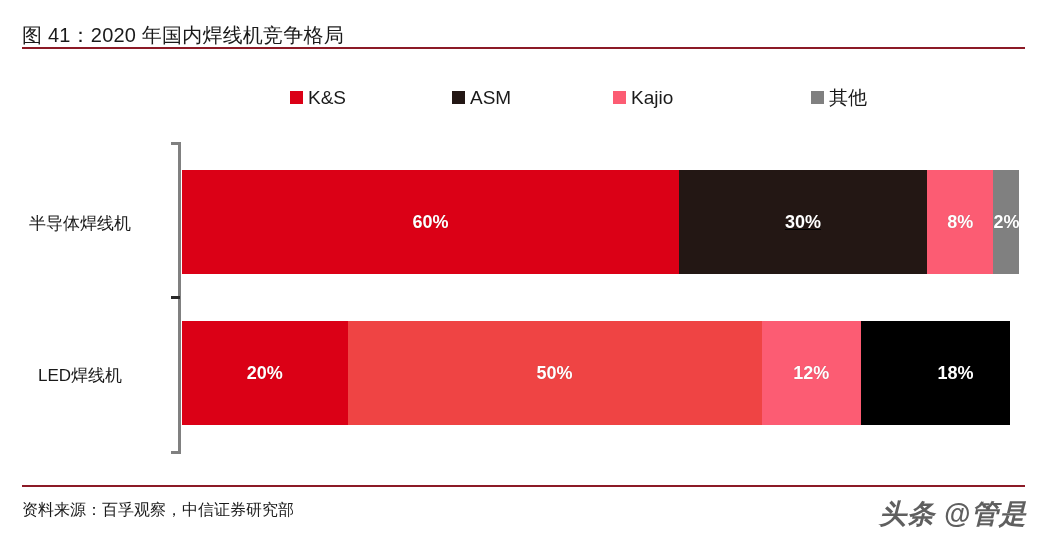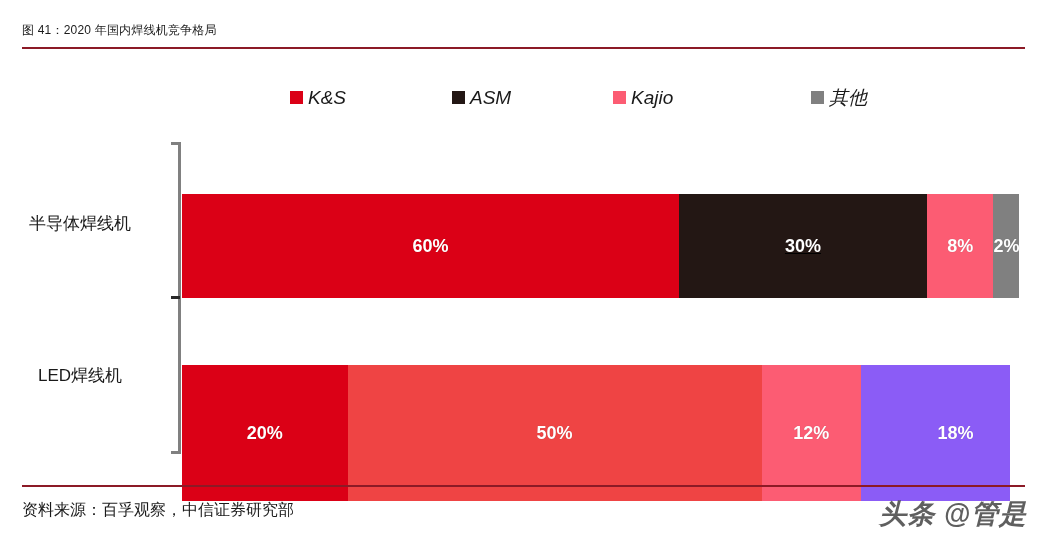--- a/index.html
+++ b/index.html
@@ -20,42 +20,41 @@
     position: absolute;
     left: 0;
     top: 0;
     width: 1047px;
     height: 50px;
   }
   .figure-title {
     position: absolute;
     left: 22px;
     top: 22px;
-    font-size: 12px;
+    font-size: 20px;
     color: #1a1a1a;
     letter-spacing: 0.2px;
     white-space: nowrap;
   }
   .header-rule {
     position: absolute;
     left: 22px;
     top: 47px;
     width: 1003px;
     height: 2px;
     background: #8c1a26;
   }
 
   
   .legend {
     position: absolute;
     left: 180px;
     top: 83px;
     width: 830px;
     height: 28px;
-    font-style: italic;
   }
   .legend-item {
     position: absolute;
     display: flex;
     align-items: center;
     height: 28px;
     white-space: nowrap;
   }
   .legend-swatch {
     width: 13px;
@@ -130,22 +129,22 @@
   }
 
   .bar-row {
     position: absolute;
     left: 182px;
     width: 828px;
     display: flex;
     flex-direction: row;
     align-items: stretch;
   }
-  .bar-row-1 { top: 50px;  height: 104px; margin-top: 24px; }
-  .bar-row-2 { top: 201px; height: 136px; margin-top: 44px; }
+  .bar-row-1 { top: 50px;  height: 104px; }
+  .bar-row-2 { top: 201px; height: 104px; }
 
   .seg {
     position: relative;
     display: flex;
     align-items: center;
     justify-content: center;
     overflow: visible;
     box-sizing: border-box;
   }
   .seg-label {
@@ -240,21 +239,21 @@
   <div class="bar-row bar-row-2" id="bar-row-1">
       <div class="seg" style="flex: 0 0 20%; background: rgb(219, 0, 22);">
         <span class="seg-label">20%</span>
       </div>
       <div class="seg" style="flex: 0 0 50%; background: #ef4444;">
         <span class="seg-label">50%</span>
       </div>
       <div class="seg" style="flex: 0 0 12%; background: rgb(252, 92, 115);">
         <span class="seg-label">12%</span>
       </div>
-      <div class="seg" style="flex: 0 0 18%; background: #8b5cf6; padding-left: 40px;">
+      <div class="seg" style="flex: 0 0 18%; background: #000000; padding-left: 40px;">
         <span class="seg-label">18%</span>
       </div>
     </div>
 </div>
 
 <div class="footer-rule"></div>
 <div class="source-note">资料来源：百孚观察，中信证券研究部</div>
 <div class="watermark">头条 @管是</div>
 
 </body></html>

